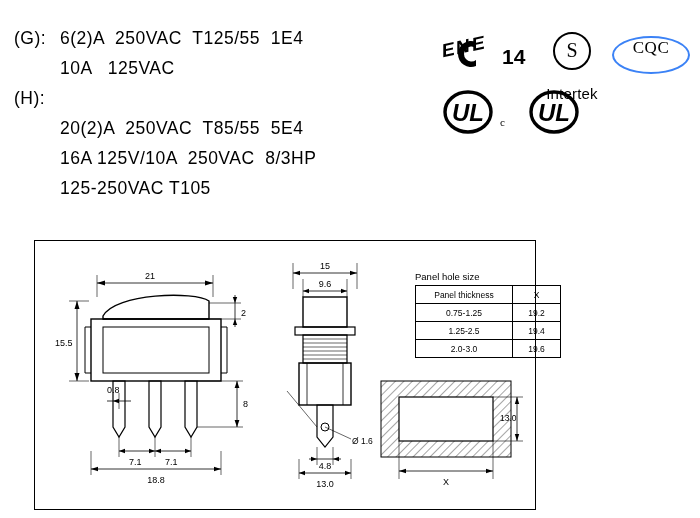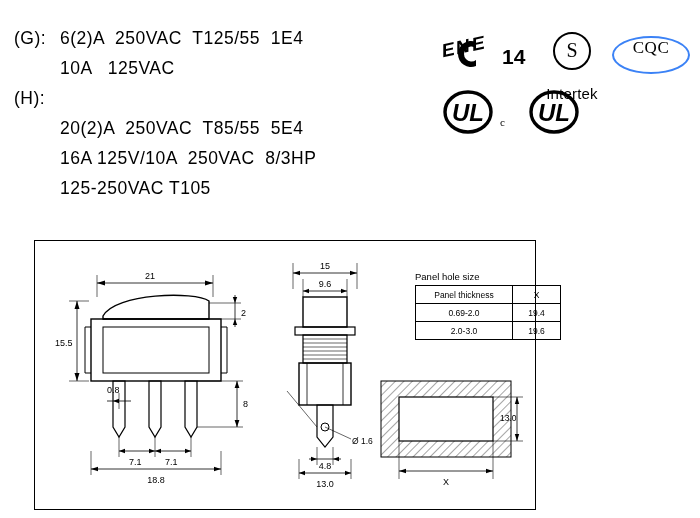--- a/index.html
+++ b/index.html
@@ -351,21 +351,25 @@
 
     <div class="panel-table">
       <div class="panel-title">Panel hole size</div>
       <table class="ph">
         <tbody>
             <tr>
           <td class="c1">Panel thickness</td>
           <td class="c2">X</td>
         </tr>
         <tr>
-          <td class="c1">0.69-2.0</td>
+          <td class="c1">0.75-1.25</td>
+          <td class="c2">19.2</td>
+        </tr>
+        <tr>
+          <td class="c1">1.25-2.5</td>
           <td class="c2">19.4</td>
         </tr>
         <tr>
           <td class="c1">2.0-3.0</td>
           <td class="c2">19.6</td>
         </tr>
       </tbody>
         </table>
     </div>
 

